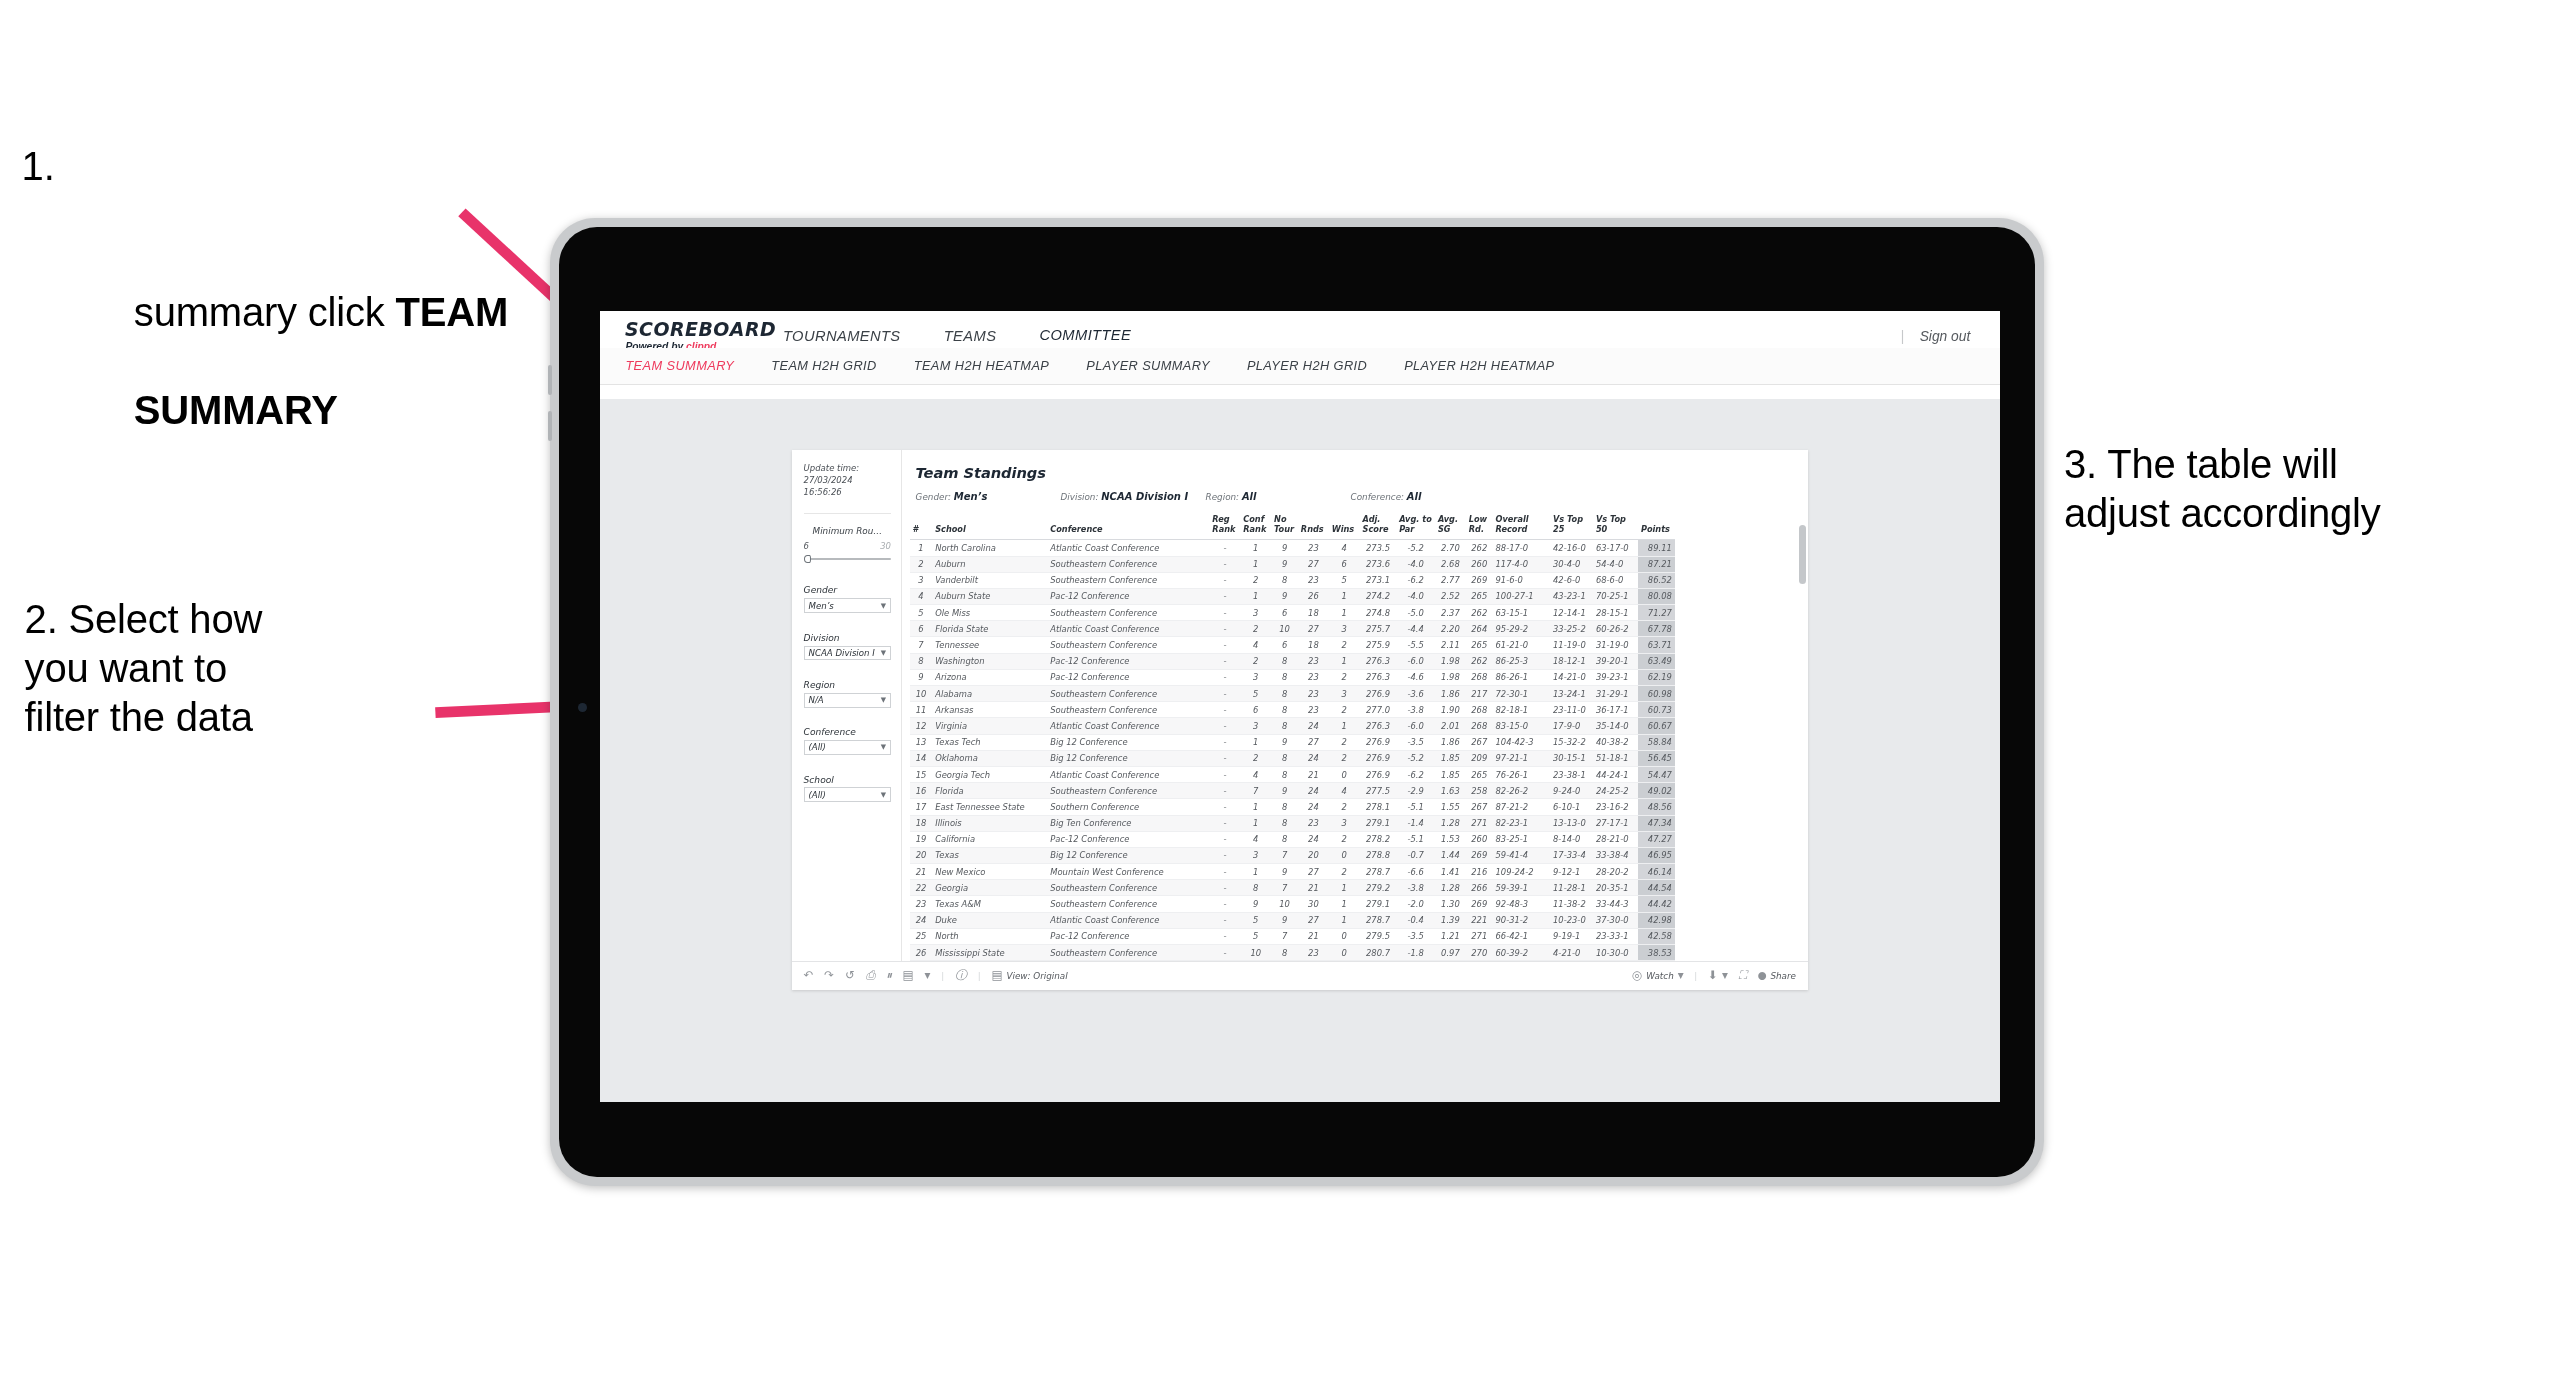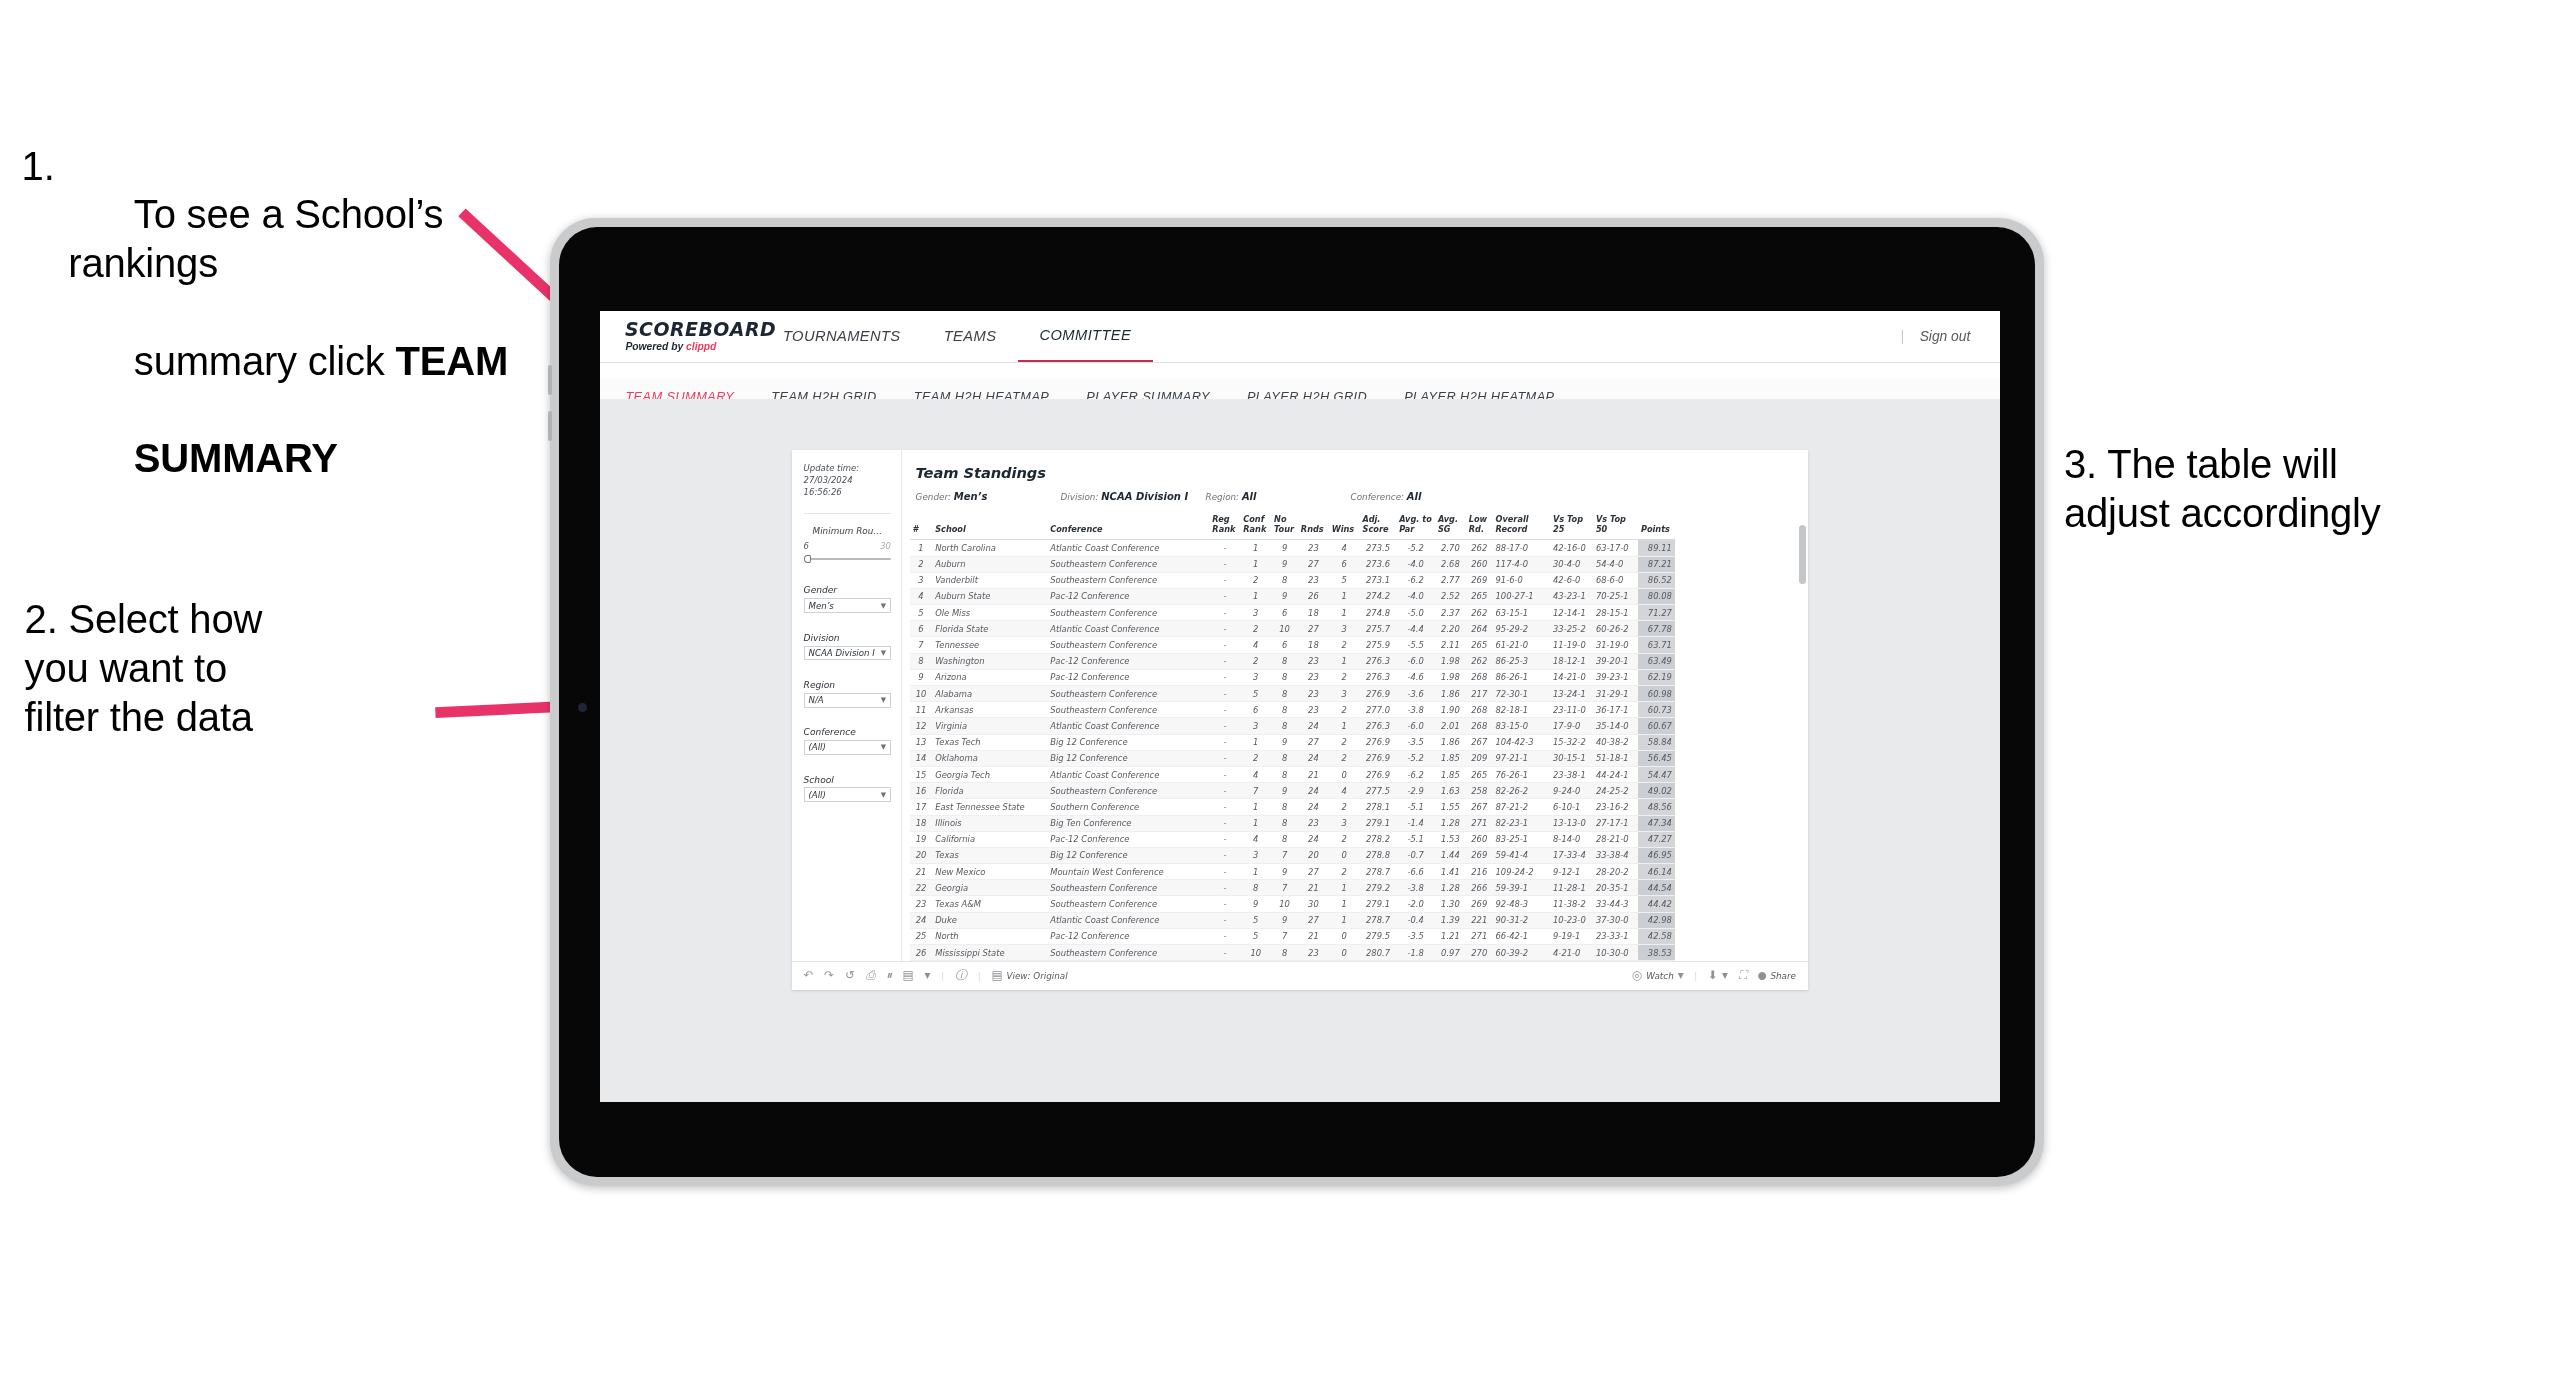--- a/index.html
+++ b/index.html
@@ -159,21 +159,21 @@
     display: flex;
     align-items: center;
     gap: 15.7px;
     font-size: 13.8px;
     color: #55595e;
   }
   .nav-sep { color: #c6c8ca; }
 
   #app-subnav {
     position: absolute;
-    left: 0; top: 68px;
+    left: 0; top: 37px;
     width: 100%;
     height: 37px;
     background: #fbfbfb;
     border-bottom: 1px solid #e3e3e3;
     display: flex;
     align-items: center;
     padding-left: 25.6px;
     box-sizing: border-box;
     text-align: center;
   }
@@ -404,21 +404,21 @@
     cursor: pointer;
   }
 </style>
 </head>
 <body>
 
 <div class="annotation" id="ann-1">
   <div class="ann1-wrap">
     <span class="idx">1.</span>
     <span class="txt">
-      <span>To see a School’s rankings</span><br>
+      <br>
       <span>summary click </span><span class="bold">TEAM</span><br>
       <span class="bold">SUMMARY</span>
     </span>
   </div>
 </div>
 
 <div class="annotation" id="ann-2">2. Select how
 you want to
 filter the data</div>
 

